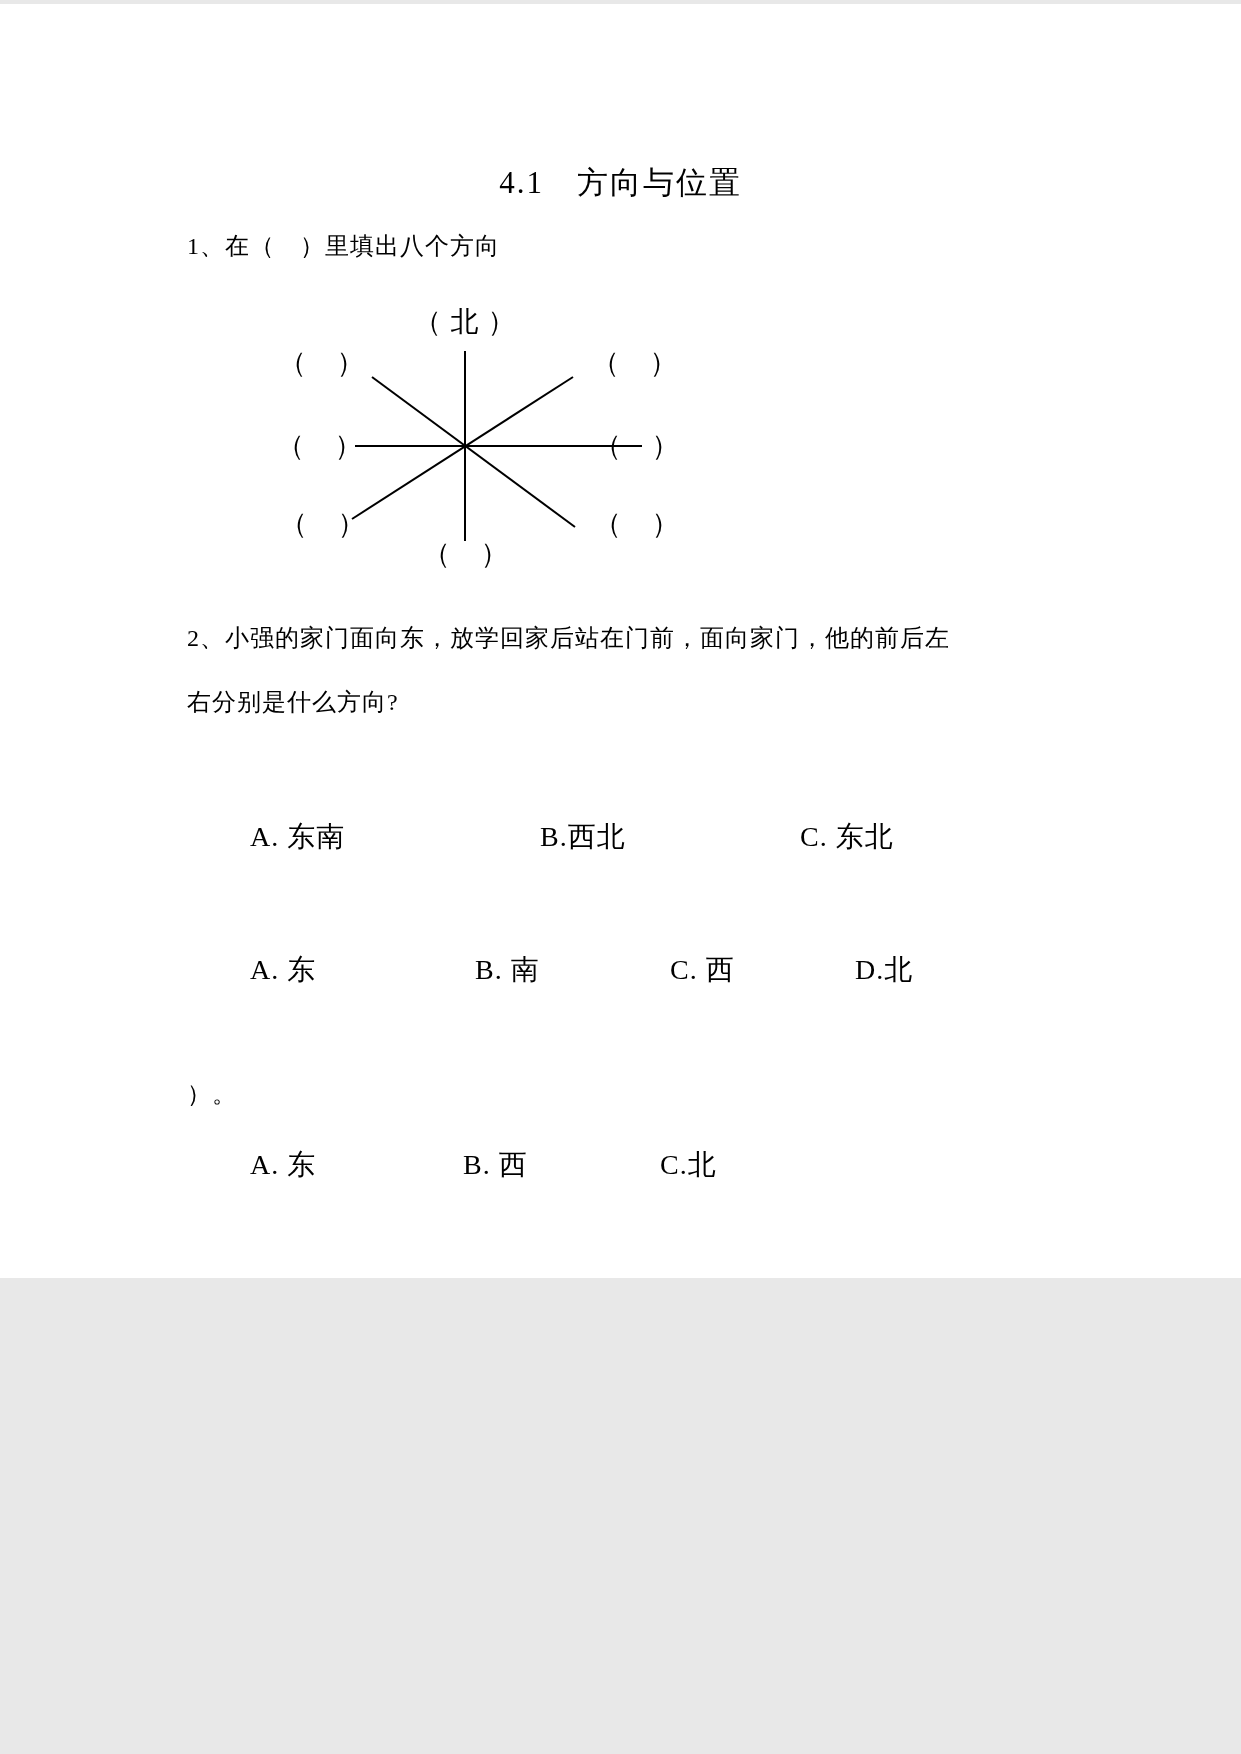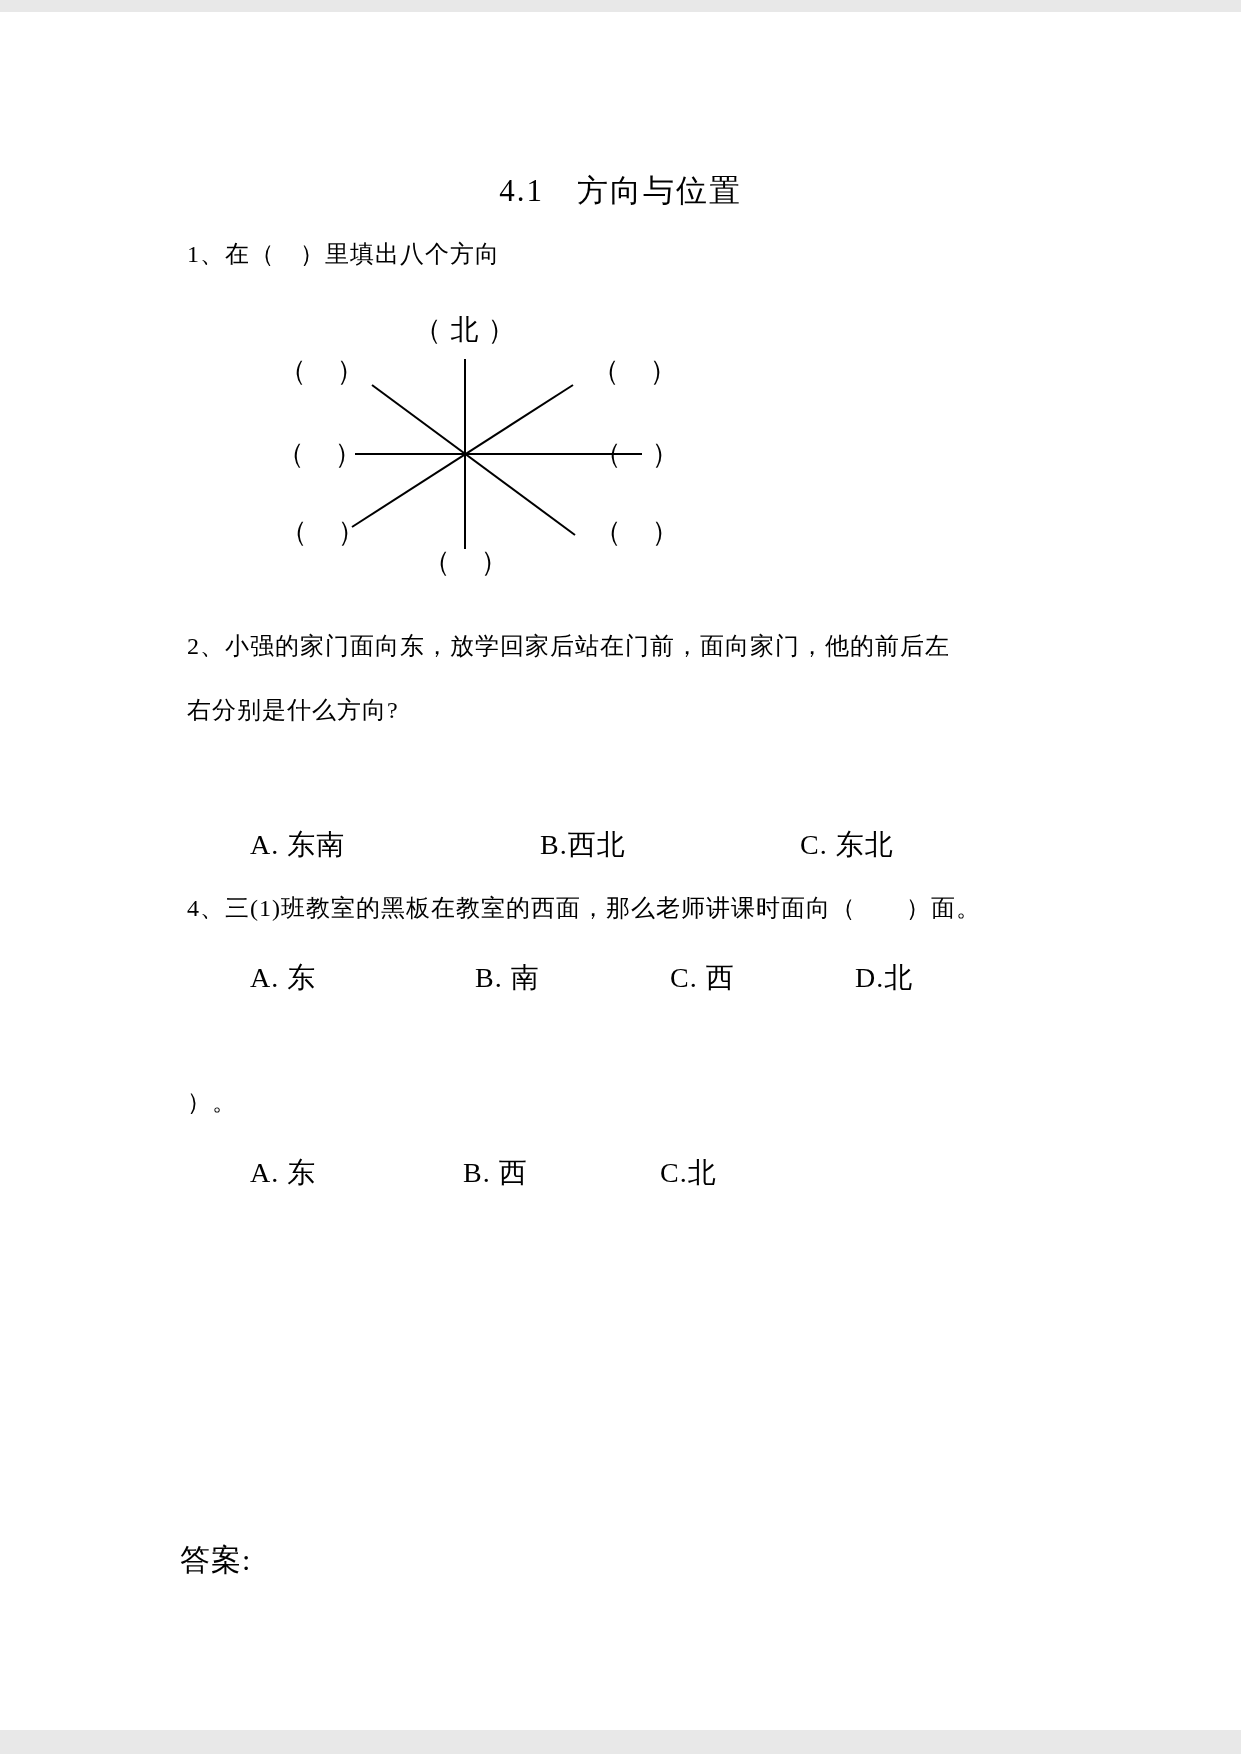--- a/index.html
+++ b/index.html
@@ -1,19 +1,19 @@
 <!DOCTYPE html>
 <html><head>
 <meta charset="utf-8">
 <style>
   html,body{margin:0;padding:0;background:#e8e8e8;}
   .page{
     position:relative;
-    width:1241px;height:1718px;
-    margin:12px auto;
+    width:1241px;height:1274px;
+    margin:4px auto;
     background:#ffffff;
     font-family:"Liberation Serif","DejaVu Serif",serif;
     color:#000;
     overflow:hidden;
   }
   .tline{
     position:absolute;
     left:187px;
     font-size:24px;
     letter-spacing:1px;
@@ -83,21 +83,20 @@
 
   <div class="tline" style="top:620px">2、小强的家门面向东，放学回家后站在门前，面向家门，他的前后左</div>
   <div class="tline" style="top:684px">右分别是什么方向?</div>
 
   <div class="optrow" style="top:814px">
     <span class="opt" style="left:250px">A. 东南</span>
     <span class="opt" style="left:540px">B.西北</span>
     <span class="opt" style="left:800px">C. 东北</span>
   </div>
 
-  <div class="tline" style="top:882px">4、三(1)班教室的黑板在教室的西面，那么老师讲课时面向（　　）面。</div>
   <div class="optrow" style="top:947px">
     <span class="opt" style="left:250px">A. 东</span>
     <span class="opt" style="left:475px">B. 南</span>
     <span class="opt" style="left:670px">C. 西</span>
     <span class="opt" style="left:855px">D.北</span>
   </div>
 
   <div class="tline" style="top:1076px">）。</div>
   <div class="optrow" style="top:1142px">
     <span class="opt" style="left:250px">A. 东</span>

